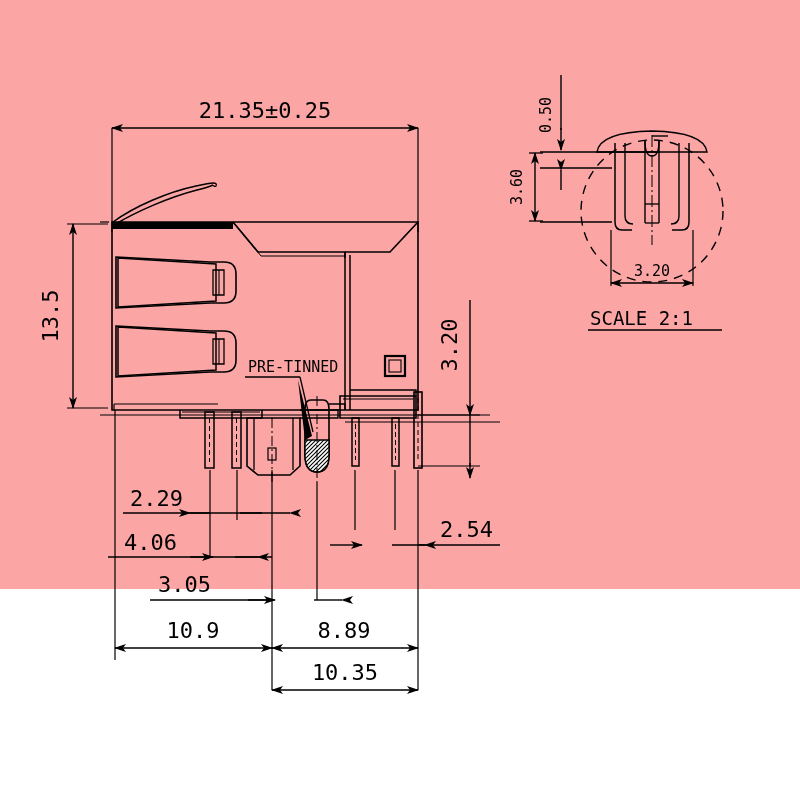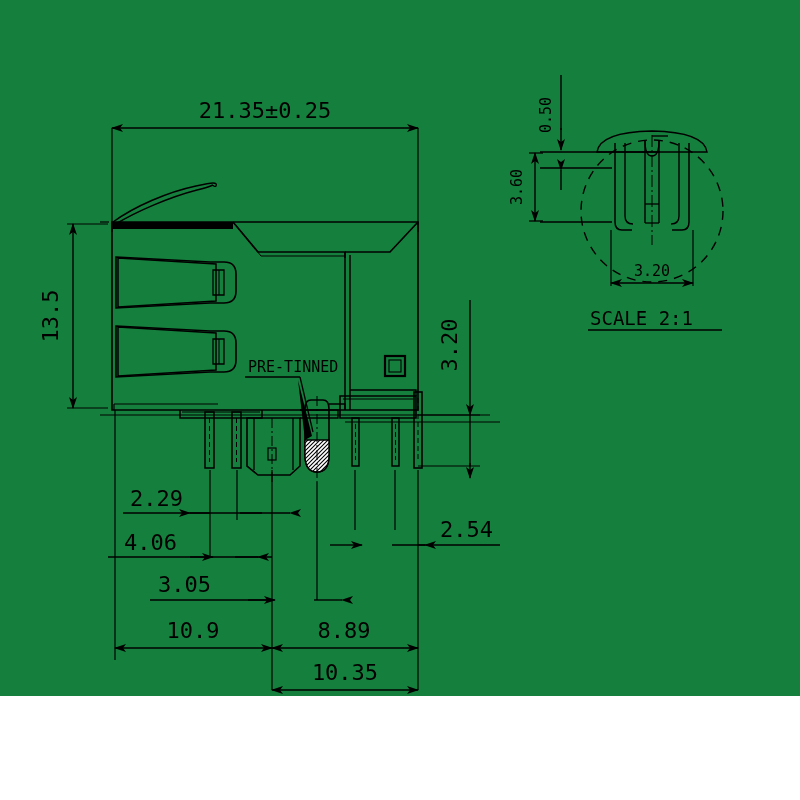--- a/index.html
+++ b/index.html
@@ -9,22 +9,22 @@
   }
   body {
     width: 800px;
     height: 800px;
     font-family: "DejaVu Sans Mono", monospace;
     overflow: hidden;
   }
   #sheet {
     position: relative;
     width: 800px;
-    height: 696px;
-    background: #15803d;
+    height: 589px;
+    background: #fca5a5;
   }
   #sheet svg {
     position: absolute;
     top: 0;
     left: 0;
     display: block;
   }
   .dimtext {
     font-family: "DejaVu Sans Mono", monospace;
     font-size: 22px;

